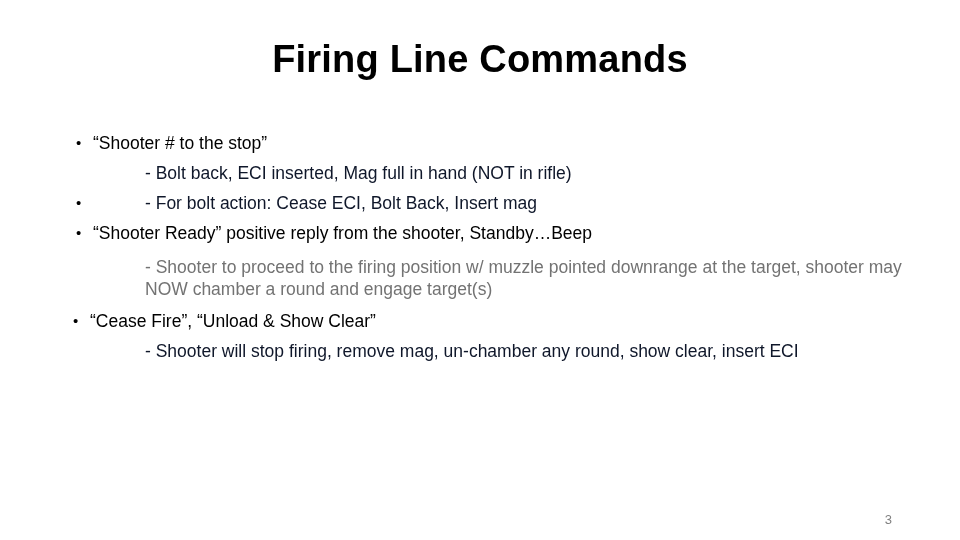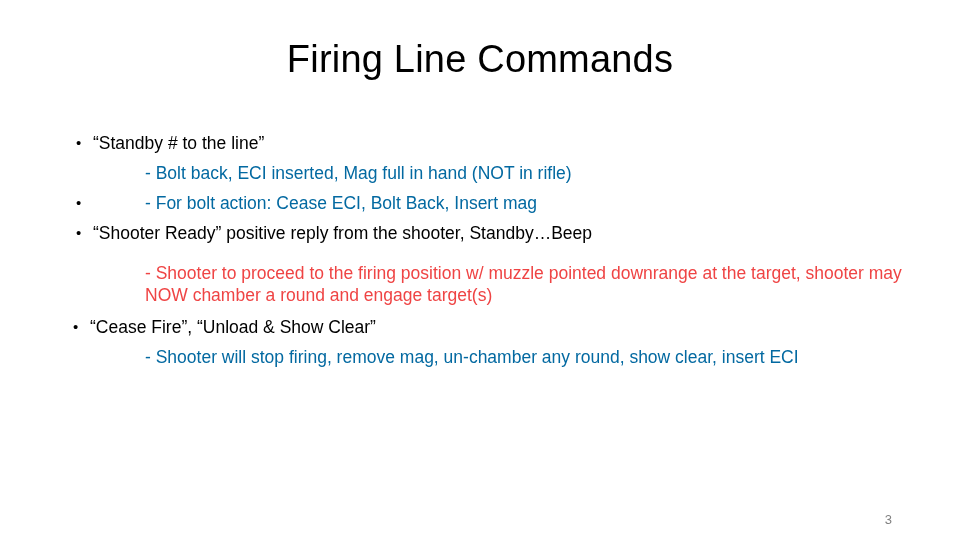--- a/index.html
+++ b/index.html
@@ -24,21 +24,21 @@
   }
 
   
   .slide-title {
     position: absolute;
     left: 0;
     top: 36px;
     width: 960px;
     text-align: center;
     font-size: 38px;
-    font-weight: 400;
+    font-weight: 700;
     line-height: 46px;
     letter-spacing: 0.2px;
     color: #000000;
     white-space: nowrap;
   }
 
   
   .body-block {
     position: absolute;
     left: 64px;
@@ -73,35 +73,35 @@
     padding-left: 26px;
   }
   .bullet-line.shift-left .bullet-dot {
     left: 9px;
   }
 
   .sub-line {
     display: block;
     font-size: 17.5px;
     line-height: 30px;
-    color: #0369a1;
+    color: #0f172a;
     padding-left: 81px;
     white-space: nowrap;
   }
 
   
   .sub-line-wrap {
     display: block;
     font-size: 17.5px;
     line-height: 22px;
-    color: #ef4444;
+    color: #737373;
     padding-left: 81px;
     width: 760px;
     white-space: normal;
-    margin-top: 14px;
+    margin-top: 8px;
     margin-bottom: 6px;
   }
 
   
   .page-number {
     position: absolute;
     right: 68px;
     bottom: 12px;
     font-size: 13px;
     line-height: 16px;
@@ -114,21 +114,21 @@
 
 <div class="slide">
 
   <div class="slide-title">Firing Line Commands</div>
 
   <div class="body-block">
 
     <div class="bullet-group">
       <span class="bullet-line">
         <span class="bullet-dot">•</span>
-        <span>“Standby # to the line”</span>
+        <span>“Shooter # to the stop”</span>
       </span>
       <span class="sub-line">- Bolt back, ECI inserted, Mag full in hand (NOT in rifle)</span>
     </div>
 
     <div class="bullet-group">
       <span class="bullet-line">
         <span class="bullet-dot">•</span>
       </span>
       <span class="sub-line">- For bolt action: Cease ECI, Bolt Back, Insert mag</span>
     </div>

